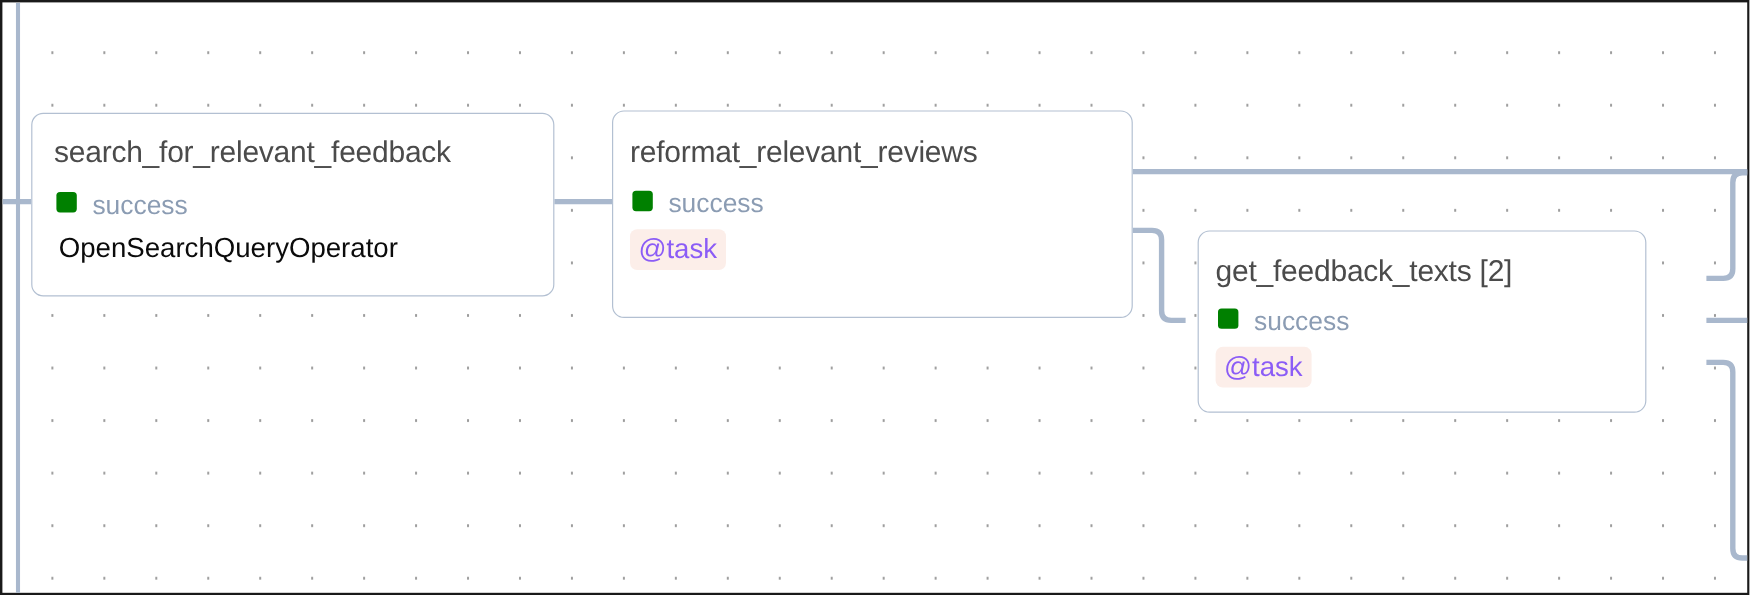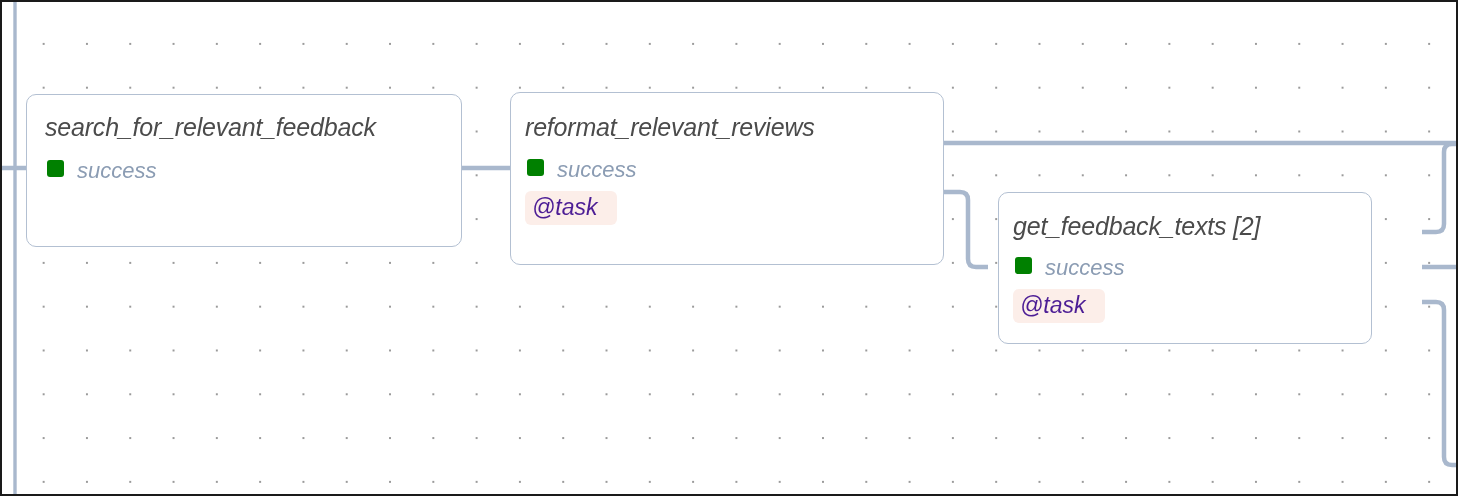--- a/index.html
+++ b/index.html
@@ -8,21 +8,20 @@
     font-family: "Liberation Sans", sans-serif;
     background: #ffffff;
     overflow: hidden;
   }
   #canvas {
     position: relative;
     width: 1458px; height: 496px;
     background: #ffffff;
     border: 2px solid #1a1a1a;
     overflow: hidden;
-    font-style: italic;
   }
   
   #grid {
     position: absolute;
     left: 0; top: 0; right: 0; bottom: 0;
     background-image:
       radial-gradient(circle, #9a9a9a 0.9px, rgba(255,255,255,0) 1.1px);
     background-size: 43.3px 43.8px;
     background-position: 20px 20px;
     pointer-events: none;
@@ -66,24 +65,24 @@
   }
   .node-sub {
     font-size: 23px;
     color: #0b0b0b;
     line-height: 1;
     white-space: nowrap;
   }
   .badge {
     display: inline-block;
     font-size: 23px;
-    color: #4c1d95;
+    color: #8b5cf6;
     background: #fceee9;
     border-radius: 6px;
-    padding: 5px 19px 6px 7px;
+    padding: 5px 7px 6px 7px;
     line-height: 1;
     white-space: nowrap;
   }
 
   
   #node-search {
     left: 24px; top: 92px; width: 436px; height: 153px;
   }
   #node-search .node-title { position: absolute; left: 18px; top: 20px; }
   #node-search .node-status { position: absolute; left: 20px; top: 65px; }
@@ -130,20 +129,21 @@
       <path d="M 1441,196 L 1441,464" stroke-width="0"></path>
     </g>
   </svg>
 
   <div class="node" id="node-search">
     <div class="node-title">search_for_relevant_feedback</div>
     <div class="node-status">
       <span class="status-swatch" style="background:#008000"></span>
       <span class="status-text">success</span>
     </div>
+    <div class="node-sub">OpenSearchQueryOperator</div>
   </div>
 
   <div class="node" id="node-reformat">
     <div class="node-title">reformat_relevant_reviews</div>
     <div class="node-status">
       <span class="status-swatch" style="background:#008000"></span>
       <span class="status-text">success</span>
     </div>
     <div class="badge">@task</div>
   </div>

